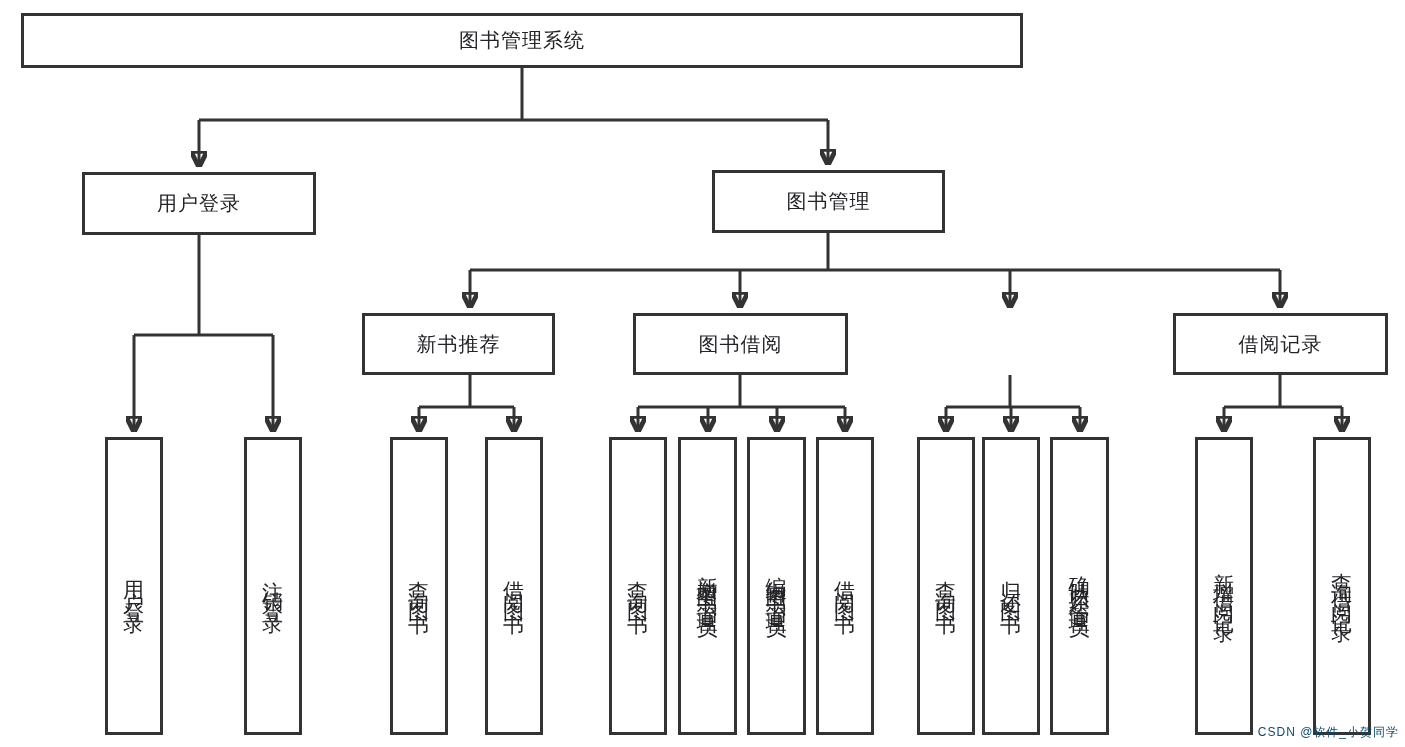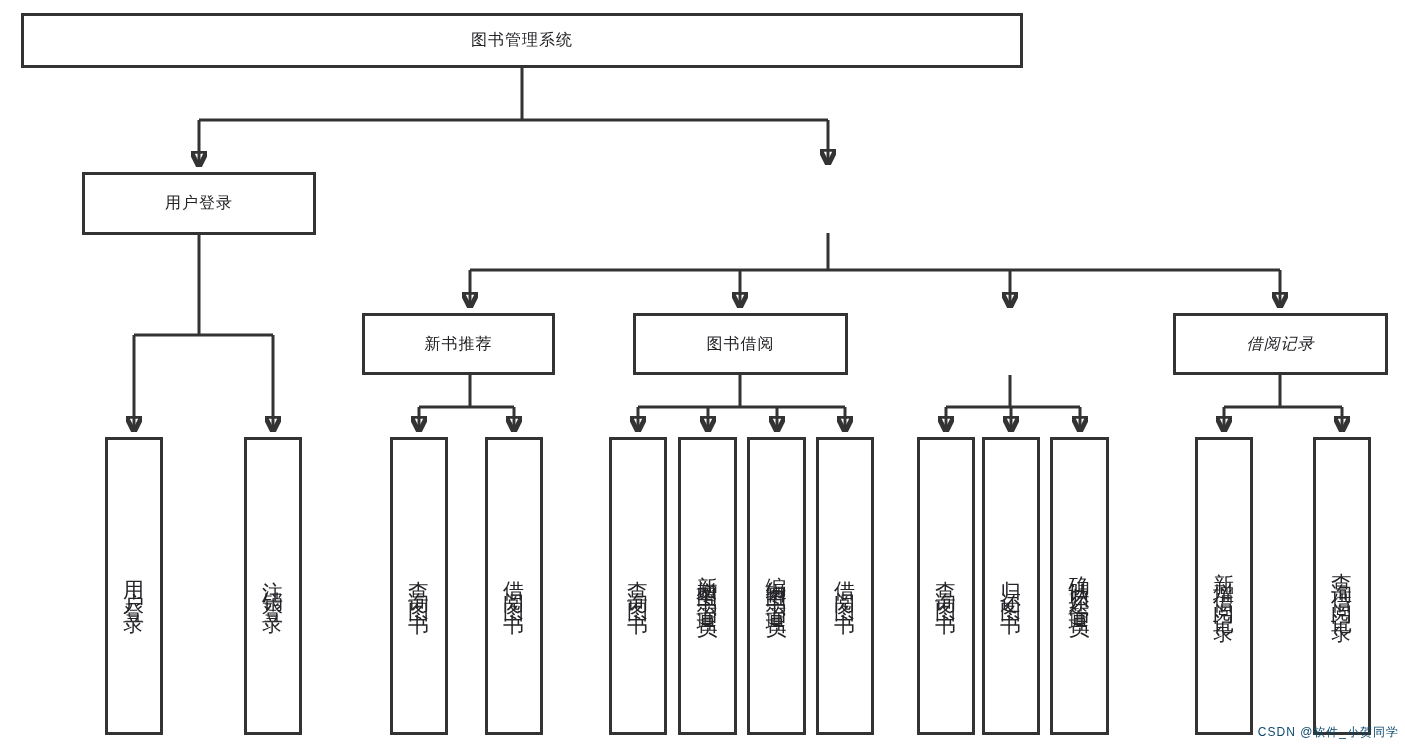--- a/index.html
+++ b/index.html
@@ -26,21 +26,21 @@
     position: absolute;
     background: #ffffff;
     border: 3px solid #333333;
     color: #242428;
     display: flex;
     align-items: center;
     justify-content: center;
     text-align: center;
   }
   .h-node {
-    font-size: 16px;
+    font-size: 20px;
     letter-spacing: 1px;
   }
   .v-node {
     writing-mode: vertical-rl;
     text-orientation: mixed;
     font-size: 21px;
     letter-spacing: 11px;
     line-height: 1;
   }
   .v-node.long {
@@ -101,24 +101,25 @@
     <path d="M946,407 V430" marker-end="url(#arrow)"></path>
     <path d="M1011,407 V430" marker-end="url(#arrow)"></path>
     <path d="M1080,407 V430" marker-end="url(#arrow)"></path>
     <path d="M1224,407 V430" marker-end="url(#arrow)"></path>
     <path d="M1342,407 V430" marker-end="url(#arrow)"></path>
   </svg>
 
   <div class="node h-node" style="left:21px; top:13px; width:1002px; height:55px;">图书管理系统</div>
 
   <div class="node h-node" style="left:82px; top:172px; width:234px; height:63px;">用户登录</div>
+  <div class="node h-node" style="left:712px; top:170px; width:233px; height:63px;">图书管理</div>
 
   <div class="node h-node" style="left:362px; top:313px; width:193px; height:62px;">新书推荐</div>
   <div class="node h-node" style="left:633px; top:313px; width:215px; height:62px;text-align:right;">图书借阅</div>
-  <div class="node h-node" style="left:1173px; top:313px; width:215px; height:62px;font-style:italic;">借阅记录</div>
+  <div class="node h-node" style="left:1173px; top:313px; width:215px; height:62px;">借阅记录</div>
 
   <div class="node v-node" style="left:105px; top:437px; width:58px; height:298px;">用户登录</div>
   <div class="node v-node" style="left:244px; top:437px; width:58px; height:298px;">注销登录</div>
 
   <div class="node v-node" style="left:390px; top:437px; width:58px; height:298px;">查询图书</div>
   <div class="node v-node" style="left:485px; top:437px; width:58px; height:298px;">借阅图书</div>
 
   <div class="node v-node" style="left:609px; top:437px; width:58px; height:298px;">查询图书</div>
   <div class="node v-node long" style="left:678px; top:437px; width:59px; height:298px;">新增图书（管理员）</div>
   <div class="node v-node long" style="left:747px; top:437px; width:59px; height:298px;">编辑图书（管理员）</div>

